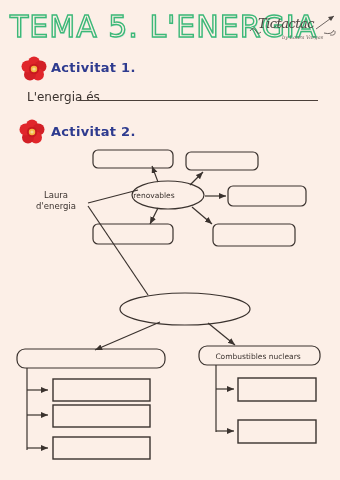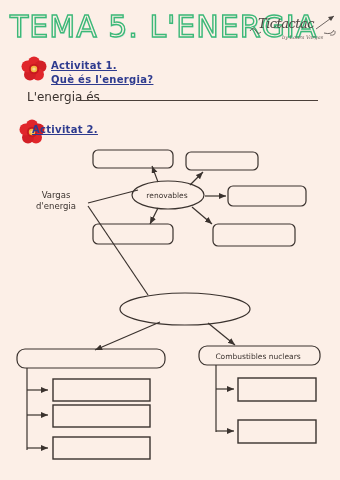--- a/index.html
+++ b/index.html
@@ -66,26 +66,25 @@
     white-space: nowrap;
   }
 
   
   .flower { position: absolute; width: 26px; height: 26px; }
 
   
   .act-title, .act-sub {
     position: absolute;
     font-family: "DejaVu Sans", sans-serif;
-    font-size: 10px;
+    font-size: 13px;
     font-weight: bold;
     color: #2e3b8f;
     letter-spacing: 0.3px;
     white-space: nowrap;
-    text-decoration: underline;
   }
   .act-sub { font-weight: bold; }
 
   #answer-label {
     position: absolute;
     left: 27px;
     top: 90px;
     font-family: "DejaVu Sans", sans-serif;
     font-size: 12px;
     color: #3a322e;
@@ -151,38 +150,37 @@
       <circle cx="19.5" cy="10.5" r="6" fill="#d21f26"></circle>
       <circle cx="17" cy="18.5" r="6" fill="#e0262b"></circle>
       <circle cx="9" cy="18.5" r="6" fill="#d21f26"></circle>
       <circle cx="6.5" cy="10.5" r="6" fill="#e0262b"></circle>
       <circle cx="13" cy="13" r="5.2" fill="#c8181f"></circle>
       <circle cx="13" cy="13" r="3.2" fill="#f4b942"></circle>
       <circle cx="13" cy="13" r="1.6" fill="#f7d79a"></circle>
     </g>
   </svg>
   <div class="act-title" style="left:51px; top:60px;">Activitat 1.</div>
-  <div class="act-sub" style="left:51px; top:74px;">Què és l'energia?</div>
 
   <div id="answer-label">L'energia és</div>
   <div id="answer-line"></div>
 
   <svg class="flower" style="left:19px; top:119px;" viewBox="0 0 26 26">
     <g>
       <circle cx="13" cy="6.5" r="6" fill="#e0262b"></circle>
       <circle cx="19.5" cy="10.5" r="6" fill="#d21f26"></circle>
       <circle cx="17" cy="18.5" r="6" fill="#e0262b"></circle>
       <circle cx="9" cy="18.5" r="6" fill="#d21f26"></circle>
       <circle cx="6.5" cy="10.5" r="6" fill="#e0262b"></circle>
       <circle cx="13" cy="13" r="5.2" fill="#c8181f"></circle>
       <circle cx="13" cy="13" r="3.2" fill="#f4b942"></circle>
       <circle cx="13" cy="13" r="1.6" fill="#f7d79a"></circle>
     </g>
   </svg>
-  <div class="act-title" style="left:32px; top:124px;">Activitat 2.</div>
+  <div class="act-title" style="left:51px; top:124px;">Activitat 2.</div>
 
   <svg id="diagram" viewBox="0 0 340 480">
     <defs>
       <marker id="arrow" markerWidth="7" markerHeight="7" refX="6" refY="2.5" orient="auto">
         <path d="M0,0 L6,2.5 L0,5 z" fill="#3a322e"></path>
       </marker>
     </defs>
 
     <g stroke="#3a322e" stroke-width="1.2" fill="none">
       <path d="M88 203 L138 190"></path>
@@ -233,21 +231,21 @@
     </g>
     <g stroke="#3a322e" stroke-width="1.2" fill="none" marker-end="url(#arrow)">
       <path d="M216 389 L234 389"></path>
       <path d="M216 431 L234 431"></path>
     </g>
     <rect x="238" y="378" width="78" height="23" fill="none" stroke="#3a322e" stroke-width="1.4"></rect>
     <rect x="238" y="420" width="78" height="23" fill="none" stroke="#3a322e" stroke-width="1.4"></rect>
   </svg>
 
   <div id="fonts-label">
-    <span>Vargas</span><br>
+    <span>Laura</span><br>
     <span>d'energia</span>
   </div>
 
-  <div class="node-label" style="left:132px; top:191px; width:70px;">renovables</div>
+  <div class="node-label" style="left:119px; top:191px; width:70px;">renovables</div>
 
   <div class="node-label" style="left:199px; top:352px; width:118px;">Combustibles nuclears</div>
 
 </div>
 
 </body></html>

